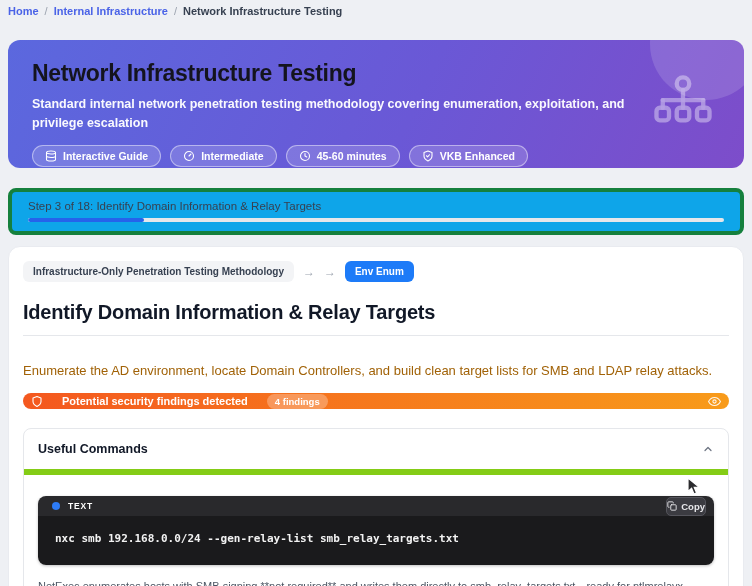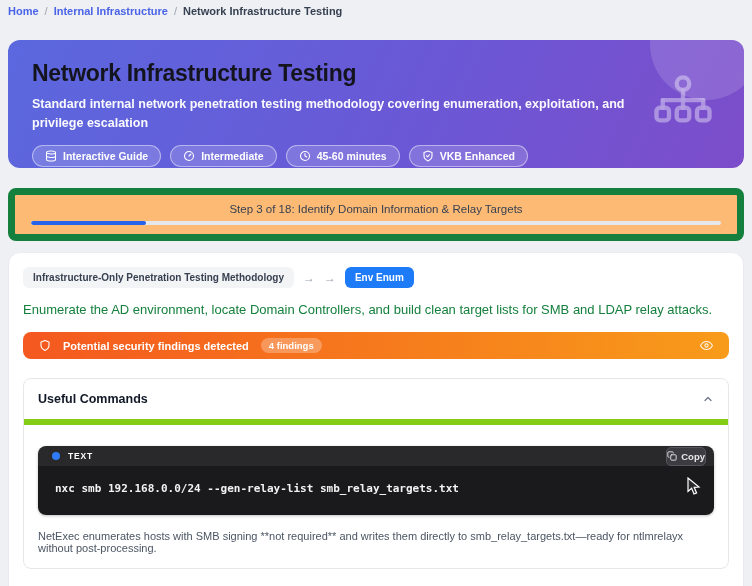--- a/index.html
+++ b/index.html
@@ -36,23 +36,22 @@
   .badge-pill {
     display:flex; align-items:center; gap:6px;
     background:rgba(255,255,255,0.16); border:1px solid rgba(255,255,255,0.45);
     border-radius:999px; padding:4px 12px; color:#fff; font-size:10.5px; font-weight:700;
   }
   .badge-pill svg { display:block; }
   .hero-art { position:absolute; right:30px; top:50%; transform:translateY(-50%); opacity:0.45; }
 
   
   .progress-card {
-    margin-top:20px; background:#fdba74; border:7px solid #15803d; border-radius:8px;
+    margin-top:20px; background:#0ea5e9; border:4px solid #15803d; border-radius:8px;
     padding:8px 16px 9px 16px;
-    text-align:center;
   }
   .progress-label { font-size:11.5px; color:#374151; font-weight:500; }
   .progress-track { margin-top:6px; height:4px; background:#e5e7eb; border-radius:2px; overflow:hidden; }
   .progress-fill { height:100%; background:#2563eb; border-radius:2px; }
 
   
   .main-card {
     margin-top:11px; background:#fff; border:1px solid #e9ebf0; border-radius:12px;
     padding:14px 14px; height:400px;
   }
@@ -62,26 +61,26 @@
     background:#f3f4f6; color:#374151; font-size:10px; font-weight:700;
     padding:5px 10px; border-radius:6px; white-space:nowrap;
   }
   .path-pill.active { background:#1d7bf8; color:#fff; }
   .path-arrow { color:#9ca3af; font-size:12px; }
 
   .step-title {
     margin-top:19px; font-size:20px; font-weight:700; color:#111827;
     padding-bottom:11px; border-bottom:1px solid #e5e7eb; letter-spacing:-0.2px;
   }
-  .step-desc { margin-top:14px; font-size:13px; color:#15803d; }
+  .step-desc { margin-top:27px; font-size:13px; color:#a16207; }
 
   .findings-banner {
-    margin-top:15px; height:27px; border-radius:8px;
+    margin-top:15px; height:16px; border-radius:8px;
     background:linear-gradient(90deg,#f4581f 0%,#f89b1a 100%);
-    display:flex; align-items:center; padding:0 16px; gap:12px;
+    display:flex; align-items:center; padding:0 8px; gap:19px;
   }
   .findings-text { color:#fff; font-size:11px; font-weight:600; }
   .findings-badge {
     background:rgba(255,255,255,0.28); color:#fff; font-size:9.5px; font-weight:700;
     padding:2px 8px; border-radius:999px;
   }
   .findings-eye { margin-left:auto; display:flex; align-items:center; cursor:pointer; }
 
   .commands-card { margin-top:19px; border:1px solid #e5e7eb; border-radius:8px; }
   .commands-header {
@@ -189,20 +188,21 @@
 
 <main class="main-card">
 
   <div class="path-nav">
     <span class="path-pill">Infrastructure-Only Penetration Testing Methodology</span>
     <span class="path-arrow">→</span>
     <span class="path-arrow">→</span>
     <span class="path-pill active">Env Enum</span>
   </div>
 
+  <h1 class="step-title">Identify Domain Information &amp; Relay Targets</h1>
   <p class="step-desc">Enumerate the AD environment, locate Domain Controllers, and build clean target lists for SMB and LDAP relay attacks.</p>
 
   <div class="findings-banner">
     <span style="display:flex;">
       <svg width="12" height="13" viewBox="0 0 24 24" fill="none" stroke="#fff" stroke-width="2.2" stroke-linecap="round" stroke-linejoin="round">
           <path d="M12 22s8-4 8-10V5l-8-3-8 3v7c0 6 8 10 8 10z"></path>
         </svg>
     </span>
     <span class="findings-text">Potential security findings detected</span>
     <span class="findings-badge">4 findings</span>

